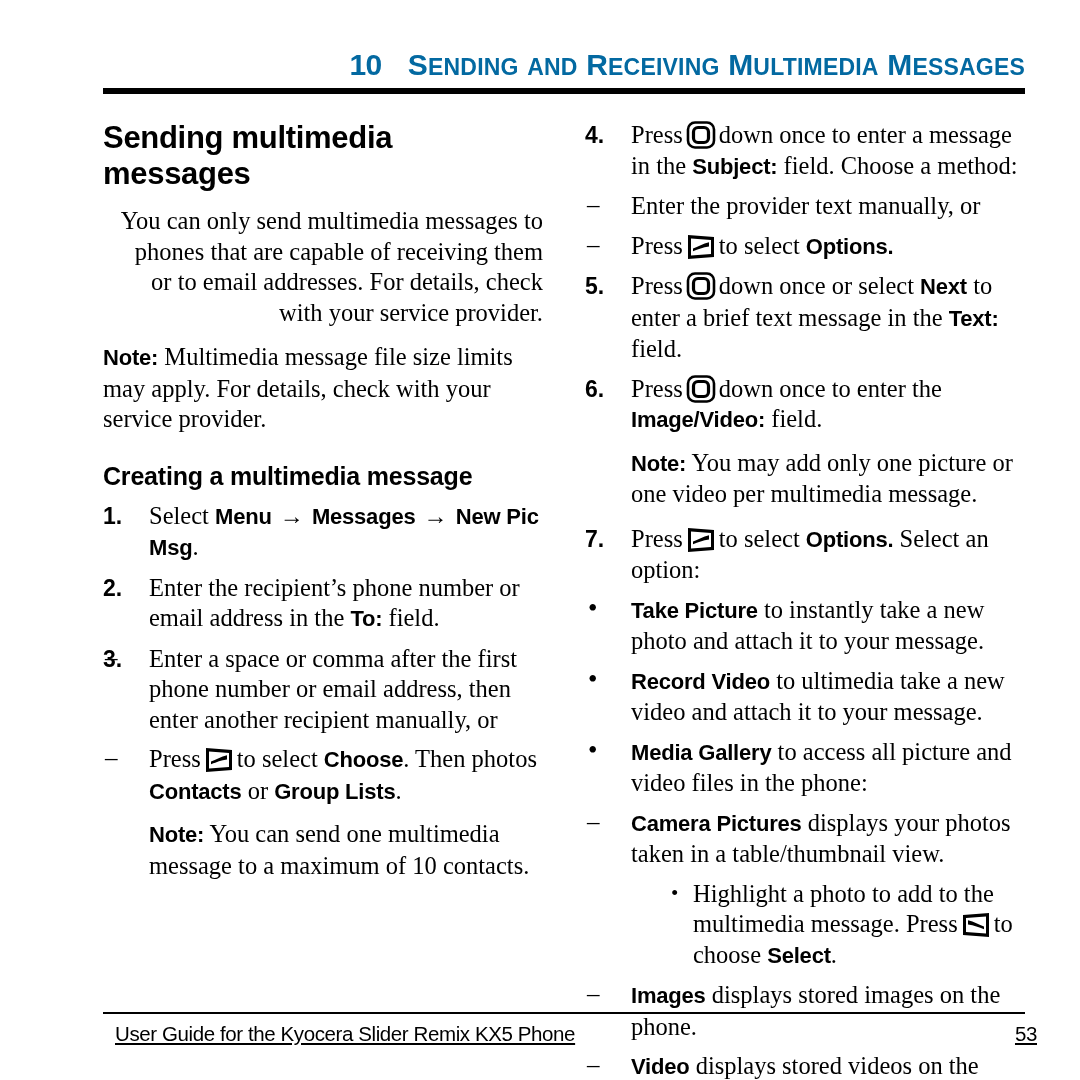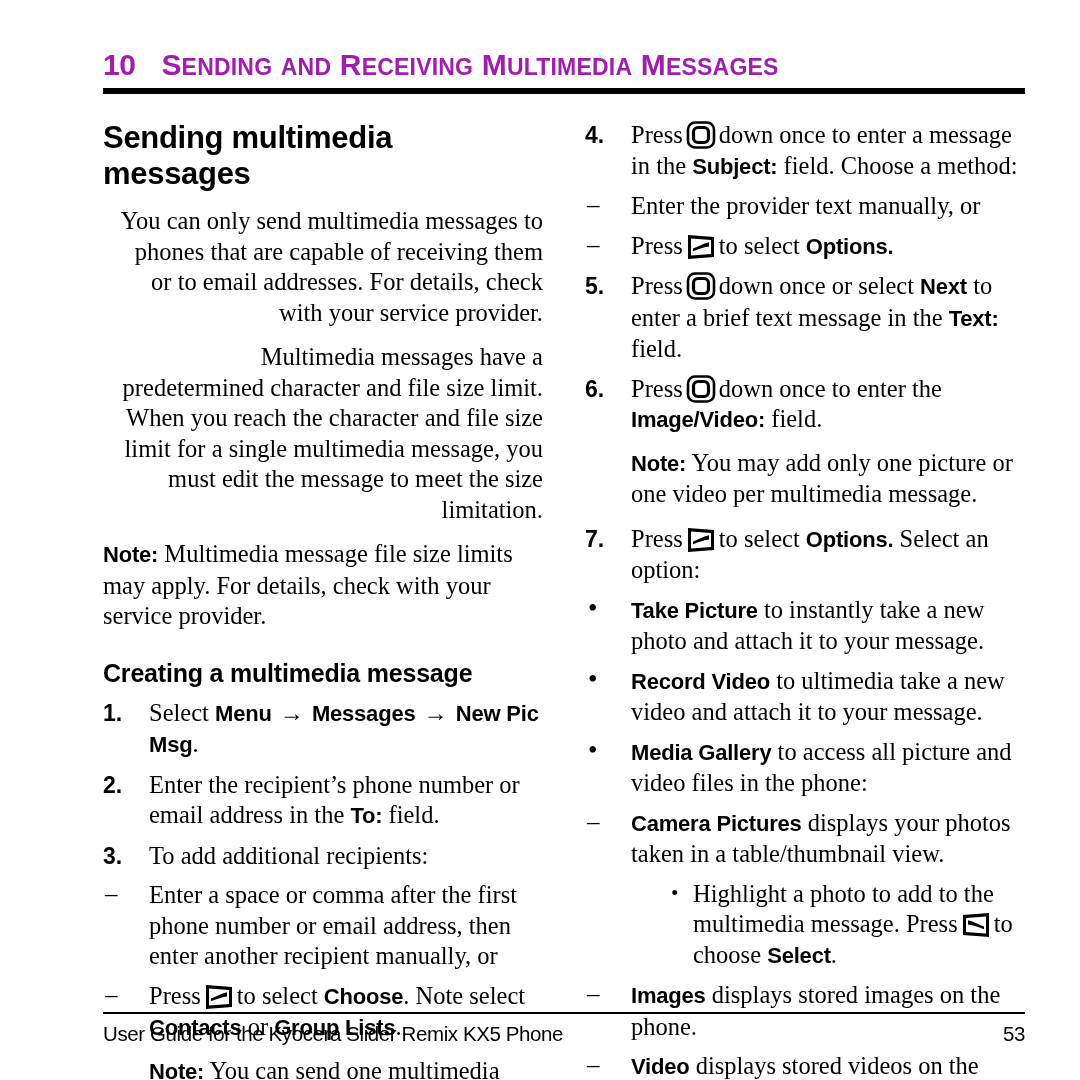--- a/index.html
+++ b/index.html
@@ -27,21 +27,22 @@
   
   .chapter-head {
     position: absolute;
     left: 0;
     top: 48px;
     width: 922px;
     display: flex;
     align-items: baseline;
     font-family: "Liberation Sans", "DejaVu Sans", sans-serif;
     font-weight: bold;
-    color: #a21caf;
+    color: #0369a1;
+    justify-content: flex-end;
   }
   .chapter-num {
     font-size: 30px;
     letter-spacing: -0.5px;
     margin-right: 26px;
   }
   .chapter-title {
     font-size: 30px;
     letter-spacing: 0.2px;
   }
@@ -169,29 +170,30 @@
   .rule-bottom {
     position: absolute;
     left: 0;
     top: 1012px;
     width: 922px;
     height: 2px;
     background: #000;
   }
   .footer {
     position: absolute;
-    left: 0;
+    left: 12px;
     top: 1022px;
     width: 922px;
     display: flex;
     justify-content: space-between;
     align-items: baseline;
     font-family: "Liberation Sans", "DejaVu Sans", sans-serif;
     font-size: 20.5px;
     letter-spacing: -0.4px;
+    text-decoration: underline;
   }
   .arrow { font-size: 24px; padding: 0 2px; }
 </style>
 </head>
 <body>
 
 <div class="page">
 
   <div class="chapter-head">
     <span class="chapter-num">10</span>
@@ -204,21 +206,20 @@
     </span>
   </div>
   <div class="rule-top"></div>
 
   <div class="col col-left">
 
     <h1 class="sec">Sending multimedia messages</h1>
 
     <p class="body">You can only send multimedia messages to phones that are capable of receiving them or to email addresses. For details, check with your service provider.</p>
 
-    <p class="body">Multimedia messages have a predetermined character and file size limit. When you reach the character and file size limit for a single multimedia message, you must edit the message to meet the size limitation.</p>
 
     <p class="note">
       <span class="b">Note:</span>
       <span>Multimedia message file size limits may apply. For details, check with your service provider.</span>
     </p>
 
     <h2 class="sub">Creating a multimedia message</h2>
 
     <ol class="steps">
 
@@ -234,37 +235,36 @@
 
       <li class="step">
         <span class="marker">2.</span>
         <span>Enter the recipient’s phone number or email address in the</span>
         <span class="b">To:</span>
         <span>field.</span>
       </li>
 
       <li class="step">
         <span class="marker">3.</span>
-        <span>To add additional recipients:</span>
       </li>
     </ol>
 
     <ul class="dashes indent-1">
       <li class="dash">
         <span class="marker-dash">–</span>
         <span>Enter a space or comma after the first phone number or email address, then enter another recipient manually, or</span>
       </li>
       <li class="dash">
         <span class="marker-dash">–</span>
         <span>Press</span><span class="keyicon"><svg width="30" height="26" viewBox="0 0 30 26">
               <path d="M2 1 L28 3 L28 23 L2 25 Z" fill="#000"></path>
               <path d="M5 4.5 L25 6 L25 20 L5 21.5 Z" fill="#fff"></path>
               <path d="M7 14.5 C12 12.5 17 9.5 23 8.2 L23 12.5 C17 13.2 12 15.5 7 17.2 Z" fill="#000"></path>
             </svg></span><span>to select</span>
-        <span class="b">Choose</span><span>. Note select</span>
+        <span class="b">Choose</span><span>. Then photos</span>
         <span class="b">Contacts</span>
         <span>or</span>
         <span class="b">Group Lists</span><span>.</span>
       </li>
     </ul>
 
     <p class="note ind">
       <span class="b">Note:</span>
       <span>You can send one multimedia message to a maximum of 10 contacts.</span>
     </p>

